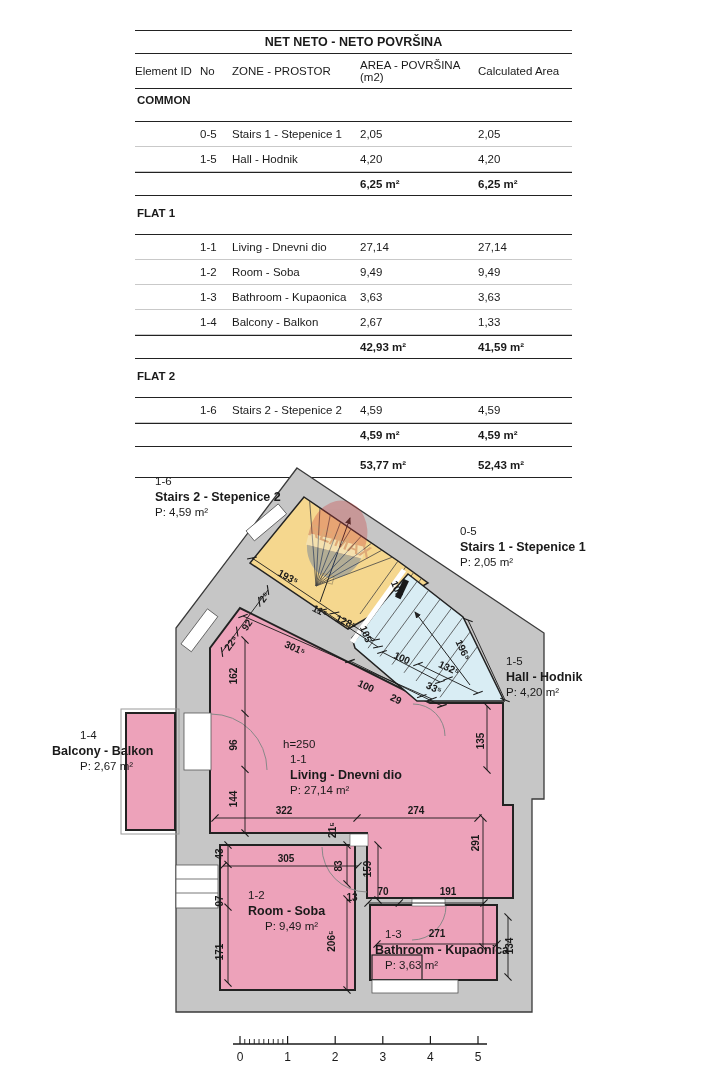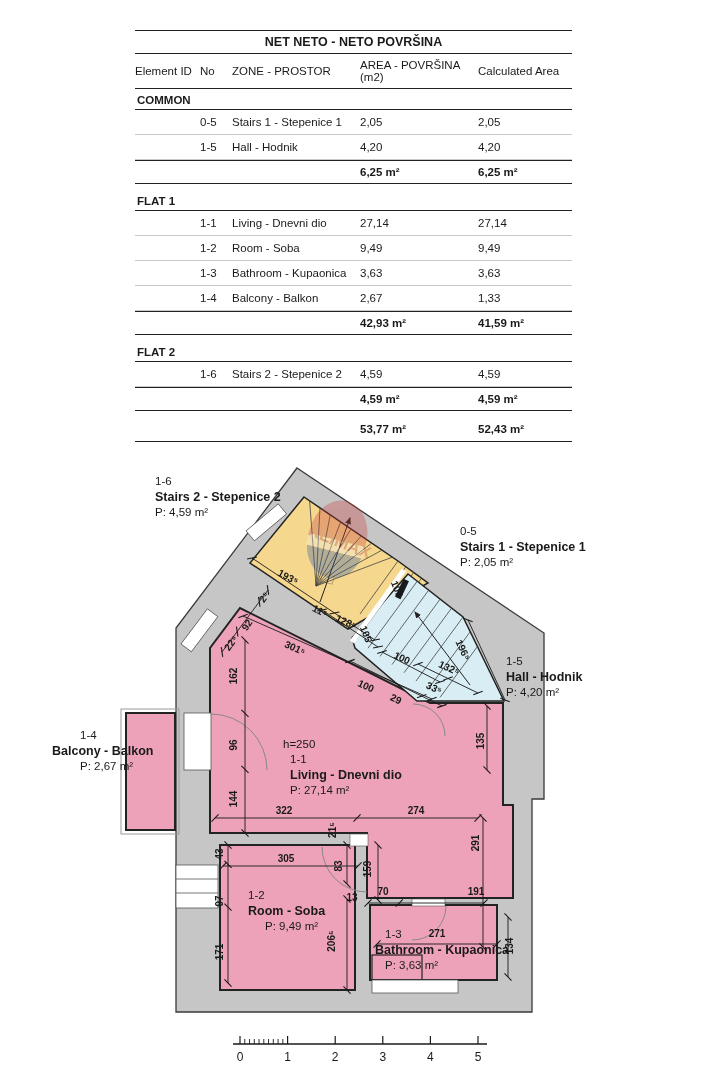--- a/index.html
+++ b/index.html
@@ -5,21 +5,21 @@
   html,body{margin:0;padding:0;background:#fff;}
   .page{position:relative;width:712px;height:1080px;background:#fff;overflow:hidden;
         font-family:"Liberation Sans",sans-serif;color:#1a1a1a;}
   
   .area-table{position:absolute;left:135px;top:30px;width:437px;font-size:11.5px;}
   .t-title{font-weight:bold;text-align:center;font-size:12.5px;padding:4px 0;
            border-top:1.5px solid #222;border-bottom:1.5px solid #222;}
   .t-grid{display:grid;grid-template-columns:65px 32px 128px 118px 94px;align-items:center;}
   .t-head{border-bottom:1.5px solid #222;}
   .t-head > div{padding:5px 0;}
-  .t-sec{font-weight:bold;padding:5px 0 3px 2px;border-bottom:1px solid #222;}
+  .t-sec{font-weight:bold;padding:5px 0 15px 2px;border-bottom:1px solid #222;}
   .t-row{border-bottom:1px solid #c9c9c9;}
   .t-row > div{padding:6px 0;}
   .t-sub{border-top:1px solid #222;border-bottom:1.5px solid #222;font-weight:bold;}
   .t-sub > div{padding:5px 0;}
   .t-total{border-bottom:1.5px solid #222;font-weight:bold;}
   .t-total > div{padding:6px 0;}
   .num{text-align:left;padding-right:2px;}
   .gap{height:6px;}
   
   .plan-svg{position:absolute;left:0;top:0;width:712px;height:1080px;}
@@ -370,21 +370,21 @@
       <div class="dim" style="left: 332px; top: 830px; transform: translate(-50%, -50%) rotate(-90deg);">21⁵</div>
       <div class="dim" style="left: 475px; top: 843px; transform: translate(-50%, -50%) rotate(-90deg);">291</div>
       <div class="dim" style="left: 219px; top: 854px; transform: translate(-50%, -50%) rotate(-90deg);">43</div>
       <div class="dim" style="left: 286px; top: 858px; transform: translate(-50%, -50%) rotate(0deg);">305</div>
       <div class="dim" style="left: 338px; top: 866px; transform: translate(-50%, -50%) rotate(-90deg);">83</div>
       <div class="dim" style="left: 219px; top: 901px; transform: translate(-50%, -50%) rotate(-90deg);">97</div>
       <div class="dim" style="left: 219px; top: 952px; transform: translate(-50%, -50%) rotate(-90deg);">171</div>
       <div class="dim" style="left: 331px; top: 941px; transform: translate(-50%, -50%) rotate(-90deg);">206⁵</div>
       <div class="dim" style="left: 352px; top: 897px; transform: translate(-50%, -50%) rotate(0deg);">13</div>
       <div class="dim" style="left: 383px; top: 891px; transform: translate(-50%, -50%) rotate(0deg);">70</div>
-      <div class="dim" style="left: 476px; top: 891px; transform: translate(-50%, -50%) rotate(0deg);">191</div>
+      <div class="dim" style="left: 448px; top: 891px; transform: translate(-50%, -50%) rotate(0deg);">191</div>
       <div class="dim" style="left: 367px; top: 869px; transform: translate(-50%, -50%) rotate(-90deg);">159</div>
       <div class="dim" style="left: 437px; top: 933px; transform: translate(-50%, -50%) rotate(0deg);">271</div>
       <div class="dim" style="left: 509px; top: 946px; transform: translate(-50%, -50%) rotate(-90deg);">134</div>
       <div class="scale-num" style="left: 240px; top: 1050px;">0</div>
       <div class="scale-num" style="left: 287.6px; top: 1050px;">1</div>
       <div class="scale-num" style="left: 335.2px; top: 1050px;">2</div>
       <div class="scale-num" style="left: 382.8px; top: 1050px;">3</div>
       <div class="scale-num" style="left: 430.4px; top: 1050px;">4</div>
       <div class="scale-num" style="left: 478px; top: 1050px;">5</div>
     </div>

